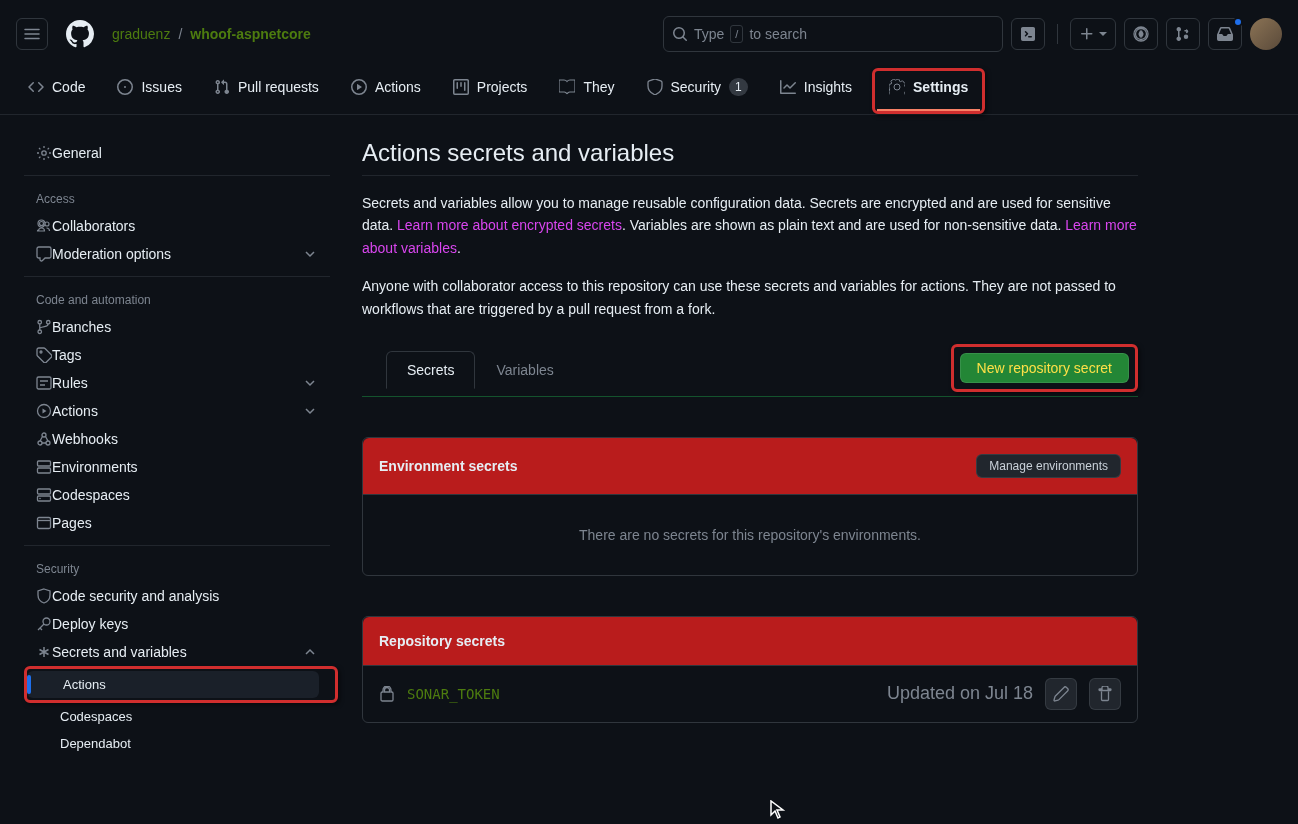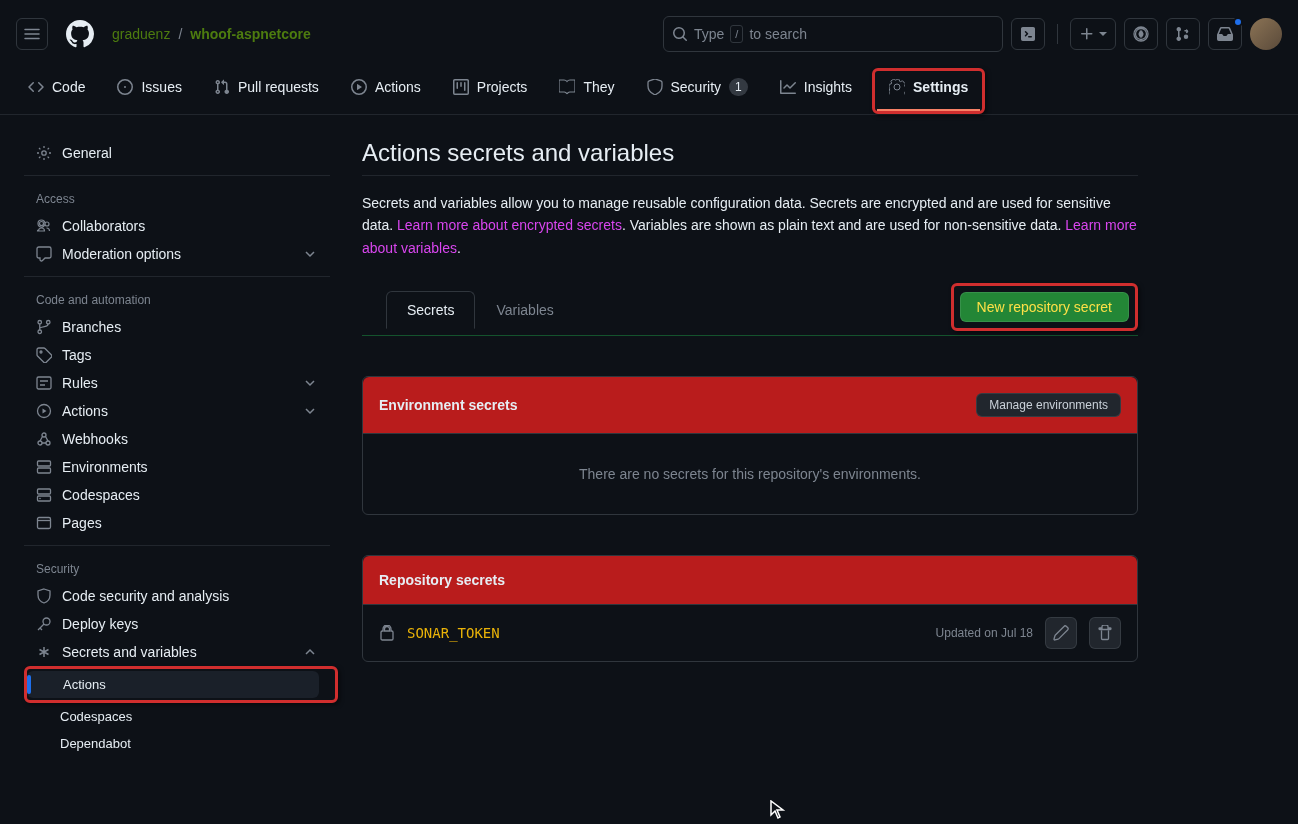--- a/index.html
+++ b/index.html
@@ -119,21 +119,21 @@
 .main {
   display: flex;
   height: calc(100% - 112px);
 }
 .sidebar {
   width: 346px;
   padding: 24px 0 24px 24px;
   overflow-y: auto;
 }
 .side-item {
-  display: flex; align-items: center; gap: 10px;
+  display: flex; align-items: center; 
   padding: 6px 12px;
   border-radius: 6px;
   color: #e6edf3;
   cursor: pointer;
   margin-right: 16px;
 }
 .side-item.general { margin-bottom: 8px; }
 .side-hr { border: none; border-top: 1px solid #21262d; margin: 8px 16px 8px 0; }
 .side-heading {
   color: #7d8590;
@@ -252,23 +252,23 @@
   color: #7d8590;
 }
 .secret-row {
   display: flex;
   align-items: center;
   padding: 12px 16px;
   gap: 12px;
 }
 .secret-name {
   font-family: ui-monospace, SFMono-Regular, Consolas, monospace;
-  color: #eab308;
-}
-.secret-date { margin-left: auto; color: #7d8590; font-size: 12px; }
+  color: #4d7c0f;
+}
+.secret-date { margin-left: auto; color: #7d8590; font-size: 18px; }
 .icon-btn {
   width: 32px; height: 32px;
   border: 1px solid rgba(240,246,252,0.1);
   background: #21262d;
   border-radius: 6px;
   display: flex; align-items: center; justify-content: center;
   cursor: pointer;
   color: #c9d1d9;
 }
 svg { fill: currentColor; }
@@ -524,20 +524,21 @@
     </div>
     <div class="side-sub">Codespaces</div>
     <div class="side-sub">Dependabot</div>
   </div>
 
   <div class="content">
     <h1>Actions secrets and variables</h1>
     <p class="desc">
       <span>Secrets and variables allow you to manage reusable configuration data. Secrets are </span><strong>encrypted</strong><span> and are used for sensitive data. </span><a href="#">Learn more about encrypted secrets</a><span>. Variables are shown as plain text and are used for </span><strong>non-sensitive</strong><span> data. </span><a href="#">Learn more about variables</a><span>.</span>
     </p>
+    <p class="desc">Anyone with collaborator access to this repository can use these secrets and variables for actions. They are not passed to workflows that are triggered by a pull request from a fork.</p>
 
     <div class="tab-row">
       <div class="tab active">Secrets</div>
       <div class="tab">Variables</div>
       <div class="new-secret-wrap highlight-red" style="padding:6px">
         <button class="btn-primary">New repository secret</button>
       </div>
     </div>
 
     <div class="panel">

